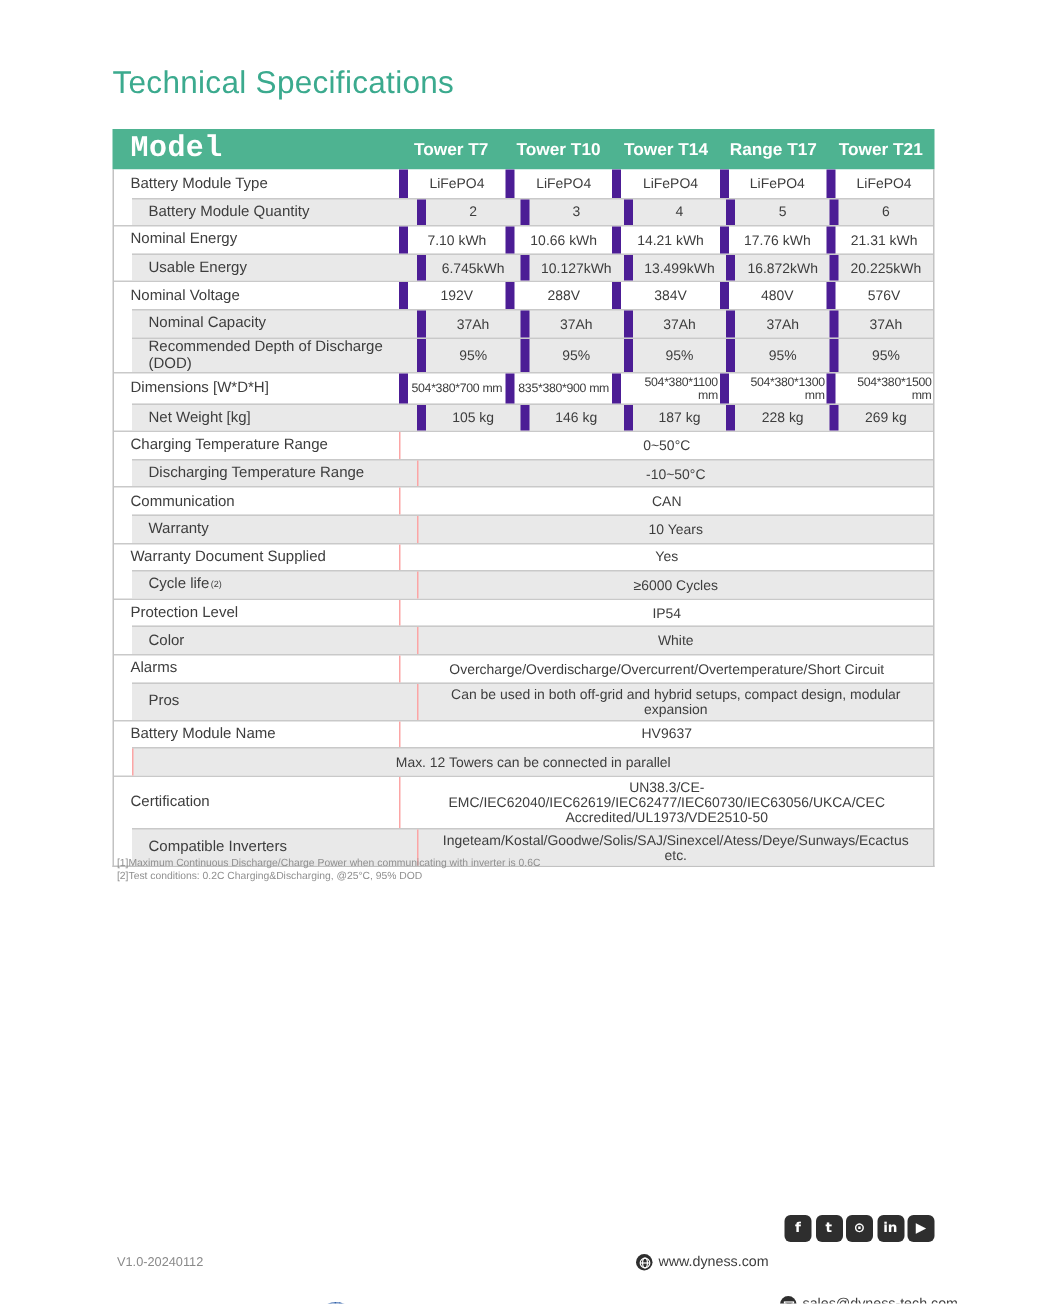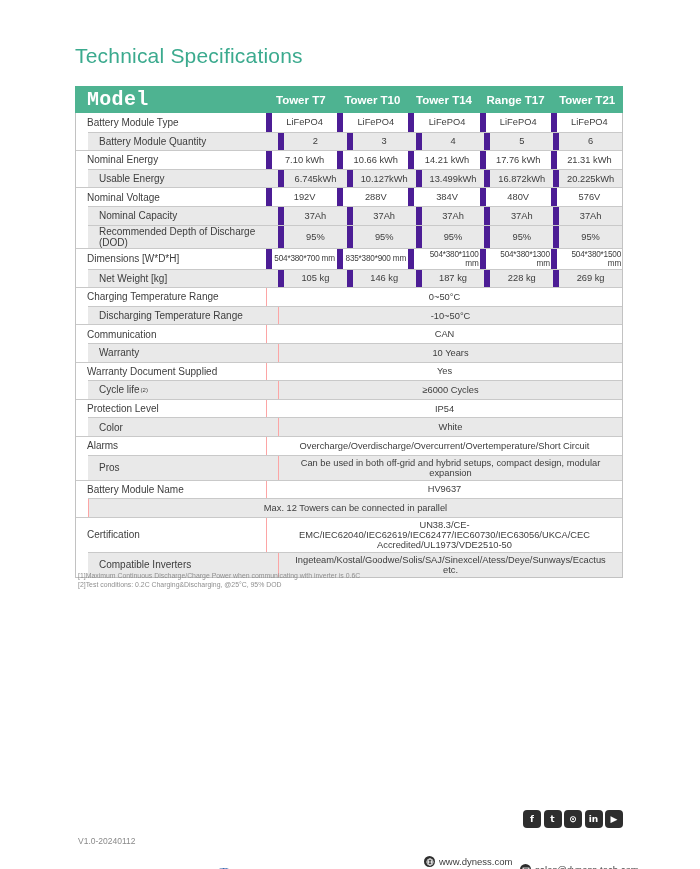--- a/index.html
+++ b/index.html
@@ -33,21 +33,21 @@
   .ce { font-size:22px; font-weight:bold; color:#1a1a1a; letter-spacing:3px; font-family:"DejaVu Sans", sans-serif; }
   .tuv { width:26px; height:26px; border-radius:50%; background:#2b5ea7; border:2px dotted #6d8fc4; display:flex; align-items:center; justify-content:center; }
   .tuv-inner { width:16px; height:16px; border-radius:50%; background:#1d4b91; border:1.5px solid #ffffff; color:#ffffff; font-size:5px; font-weight:bold; display:flex; align-items:center; justify-content:center; }
   .ukca { display:flex; flex-direction:row; line-height:10px; font-size:13px; font-weight:900; color:#1a1a1a; letter-spacing:0.5px; }
   .un { font-size:16px; font-weight:900; color:#1a1a1a; letter-spacing:-0.3px; }
   .cec { display:flex; align-items:center; gap:3px; }
   .cec-c { font-size:21px; font-weight:900; color:#e8622e; line-height:20px; font-family:"DejaVu Sans", sans-serif; }
   .cec-text { display:flex; flex-direction:column; font-size:5px; font-weight:bold; color:#e8622e; line-height:6px; letter-spacing:0.2px; }
 
   .contact { position:absolute; display:flex; align-items:center; gap:4px; font-size:9.5px; color:#3d3d3d; }
-  .contact.web { left:424px; top:836px;margin-top:20px; }
+  .contact.web { left:424px; top:836px; }
   .contact.email { left:520px; top:864px; }
   .round-ic { width:11px; height:11px; border-radius:50%; background:#2e2e2e; display:flex; align-items:center; justify-content:center; flex:none; }
   .round-ic svg { display:block; }
 
   .social { position:absolute; left:523px; top:810px; display:flex; gap:2.5px; }
   .sicon { width:18px; height:18px; border-radius:4px; background:#2e2e2e; color:#ffffff; font-size:9px; font-weight:bold; display:flex; align-items:center; justify-content:center; font-family:"DejaVu Sans", sans-serif; }
 </style>
 </head>
 <body>
 

